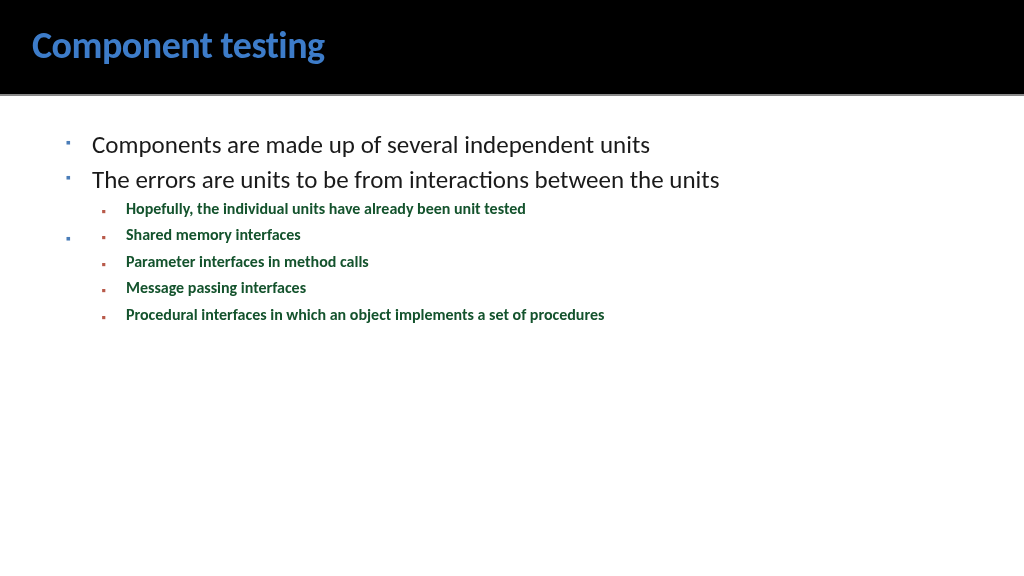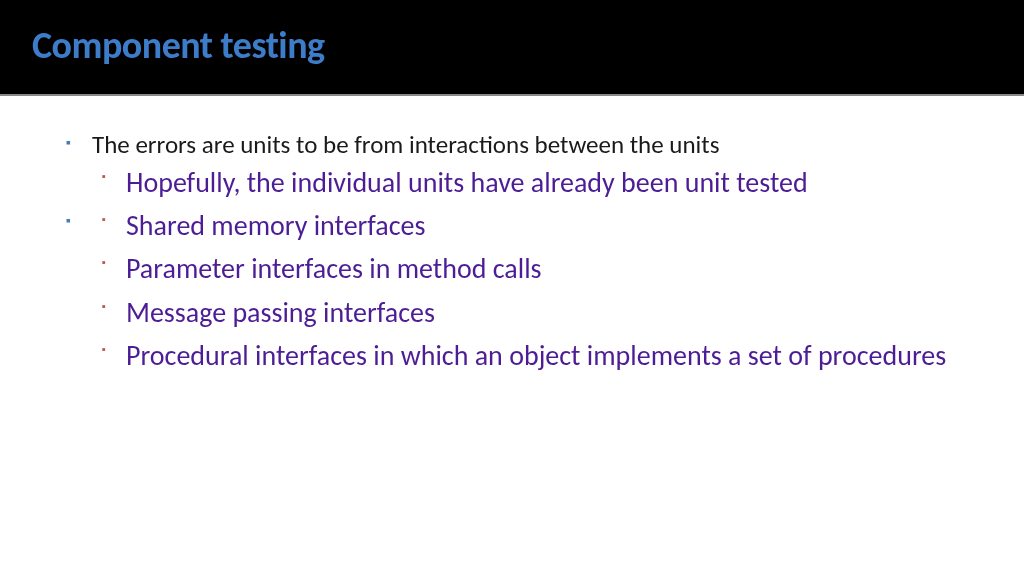--- a/index.html
+++ b/index.html
@@ -47,25 +47,26 @@
       color: #4a7db8;
       font-size: 14px;
       line-height: 30px;
     }
     .level2 {
       margin-top: 2px;
     }
     .level2 > li {
       position: relative;
       padding-left: 26px;
-      font-size: 28px;
+      font-size: 16px;
       line-height: 1.4;
-      color: #4c1d95;
+      color: #14532d;
       margin-bottom: 4px;
       margin-left: 8px;
+      font-weight: bold;
     }
     .level2 > li::before {
       content: "▪";
       position: absolute;
       left: 2px;
       top: 0px;
       color: #b85a4a;
       font-size: 11px;
       line-height: 28px;
     }
@@ -75,20 +76,23 @@
   </style>
 </head>
 <body>
 
 <div class="header">
   <div class="title">Component testing</div>
 </div>
 
 <div class="content">
   <ul class="level1">
+    <li>
+      <span>Components are made up of several independent units</span>
+    </li>
     <li>
       <span>The errors are units to be from interactions between the units</span>
       <ul class="level2">
         <li>
           <span>Hopefully, the individual units have already been unit tested</span>
         </li>
       </ul>
     </li>
     <li>
       <ul class="level2">

